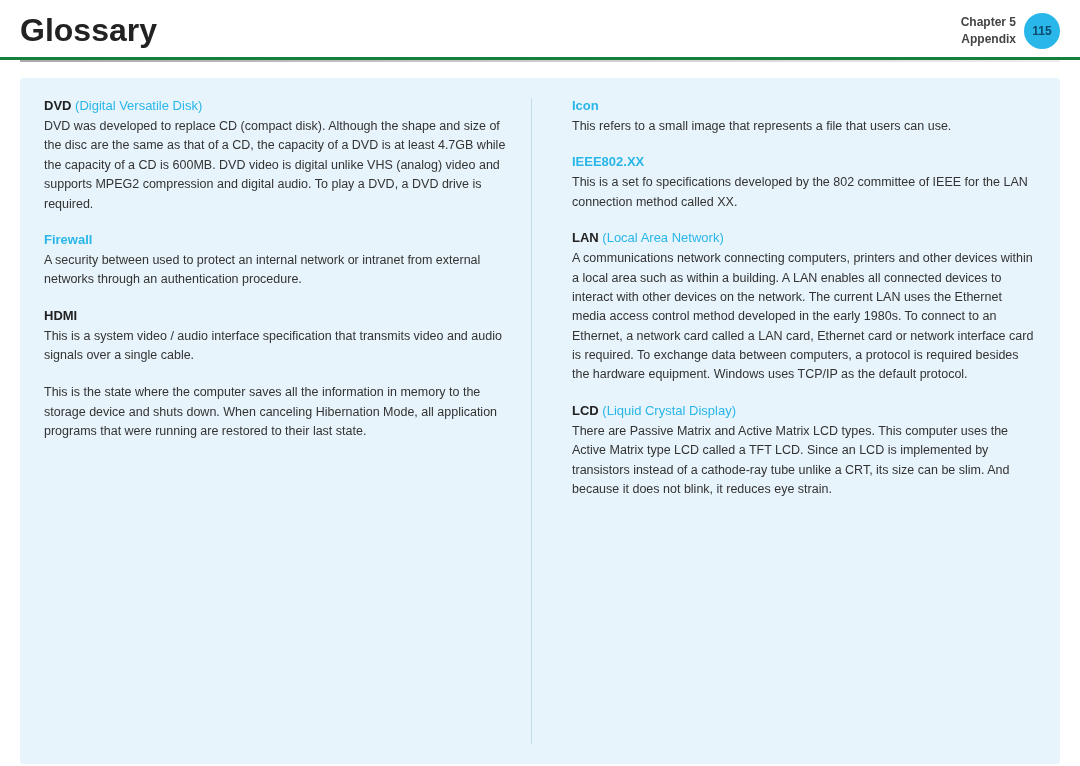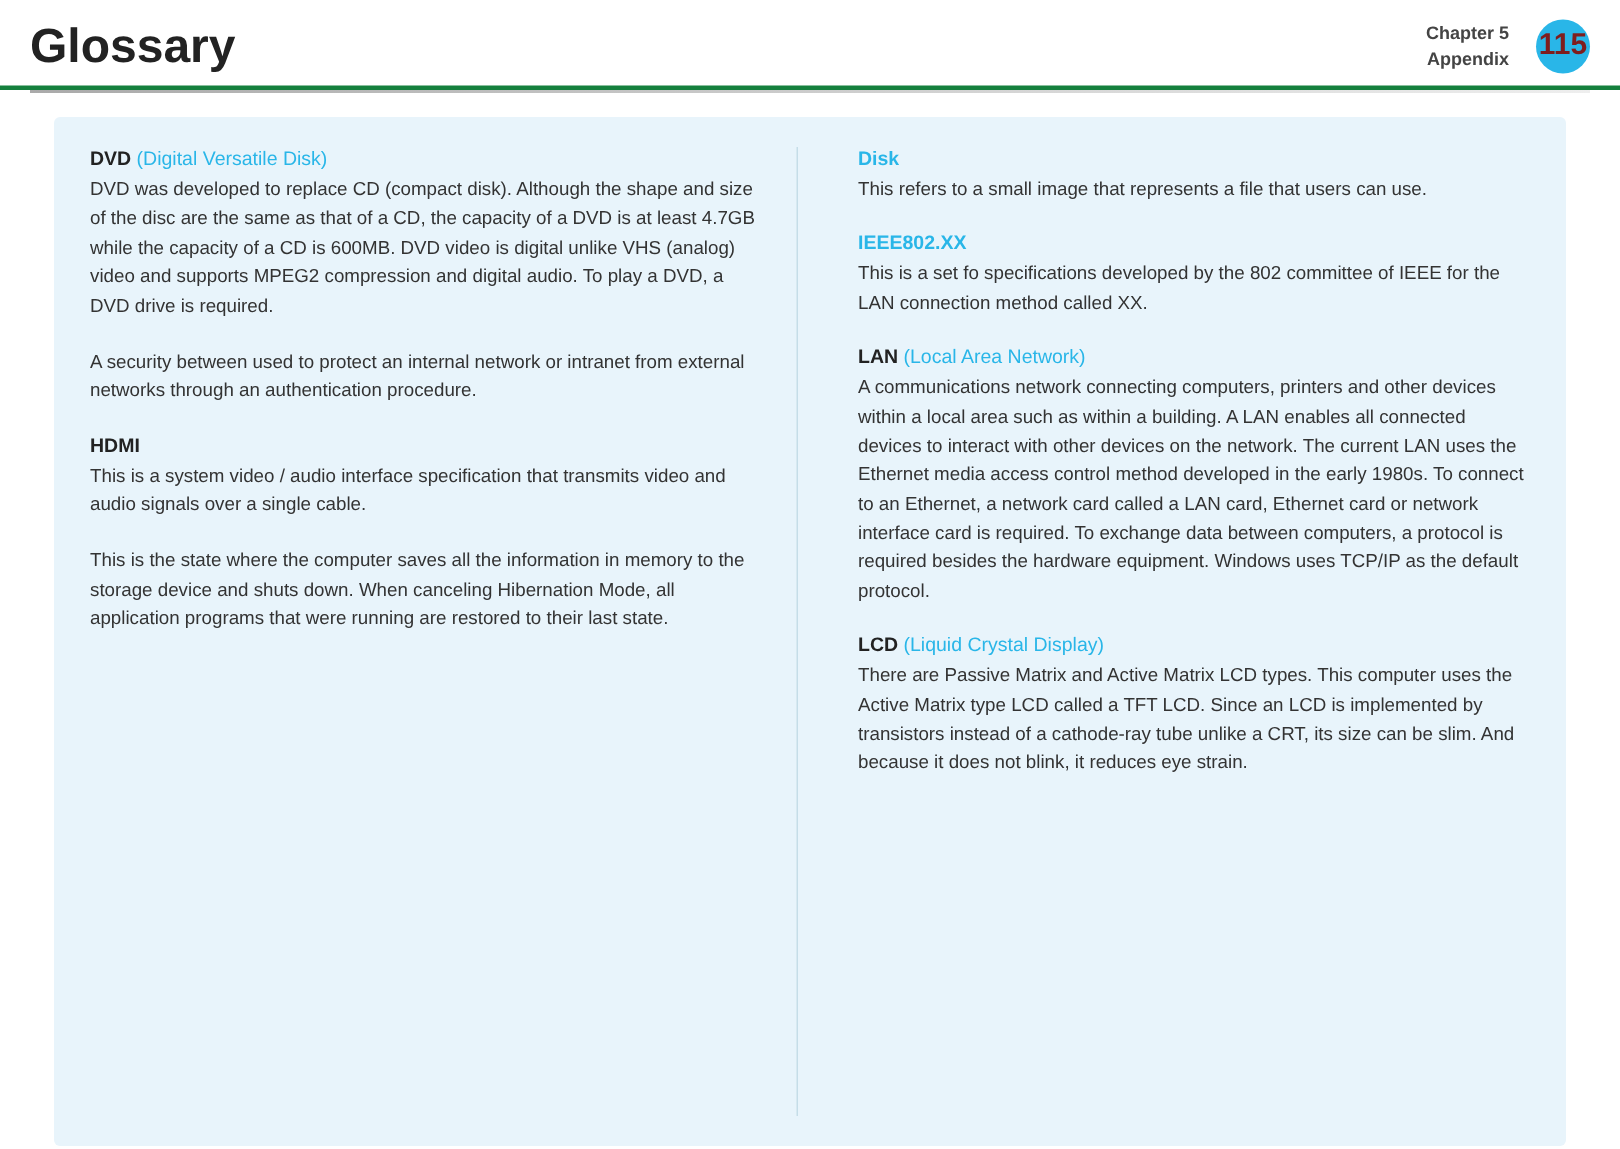--- a/index.html
+++ b/index.html
@@ -41,40 +41,40 @@
     .chapter-label {
       text-align: right;
       color: #444444;
       font-size: 12px;
       line-height: 1.4;
       font-weight: bold;
     }
 
     .chapter-badge {
       background: #29b6e8;
-      color: #7f1d1d;
-      font-size: 20px;
+      color: #0c4a6e;
+      font-size: 12px;
       font-weight: bold;
       width: 36px;
       height: 36px;
       border-radius: 50%;
       display: flex;
       align-items: center;
       justify-content: center;
-      margin-left: 18px;
+      margin-left: 8px;
     }
 
     .divider-top {
       height: 2px;
       background: linear-gradient(to right, #aaaaaa, #eeeeee);
       margin: 0 20px;
     }
 
     .main-content {
-      margin: 16px 36px;
+      margin: 16px 20px;
       background: #e8f4fb;
       border-radius: 4px;
       display: grid;
       grid-template-columns: 1fr 1fr;
       gap: 16px;
       padding: 20px 24px;
       height: calc(766px - 80px);
     }
 
     .left-column {
@@ -133,40 +133,41 @@
   <div class="left-column">
 
     <div class="glossary-entry">
       <div class="entry-title">
         <strong>DVD</strong><span class="cyan"> (Digital Versatile Disk)</span>
       </div>
       <div class="entry-body">DVD was developed to replace CD (compact disk). Although the shape and size of the disc are the same as that of a CD, the capacity of a DVD is at least 4.7GB while the capacity of a CD is 600MB. DVD video is digital unlike VHS (analog) video and supports MPEG2 compression and digital audio. To play a DVD, a DVD drive is required.</div>
     </div>
 
     <div class="glossary-entry">
+      <div class="entry-title cyan-title">Firewall</div>
       <div class="entry-body">A security between used to protect an internal network or intranet from external networks through an authentication procedure.</div>
     </div>
 
     <div class="glossary-entry">
       <div class="entry-title">
         <strong>HDMI</strong>
       </div>
       <div class="entry-body">This is a system video / audio interface specification that transmits video and audio signals over a single cable.</div>
     </div>
 
     <div class="glossary-entry">
       <div class="entry-body">This is the state where the computer saves all the information in memory to the storage device and shuts down. When canceling Hibernation Mode, all application programs that were running are restored to their last state.</div>
     </div>
 
   </div>
 
   <div class="right-column">
 
     <div class="glossary-entry">
-      <div class="entry-title cyan-title">Disk</div>
+      <div class="entry-title cyan-title">Icon</div>
       <div class="entry-body">This refers to a small image that represents a file that users can use.</div>
     </div>
 
     <div class="glossary-entry">
       <div class="entry-title cyan-title">IEEE802.XX</div>
       <div class="entry-body">This is a set fo specifications developed by the 802 committee of IEEE for the LAN connection method called XX.</div>
     </div>
 
     <div class="glossary-entry">
       <div class="entry-title">

